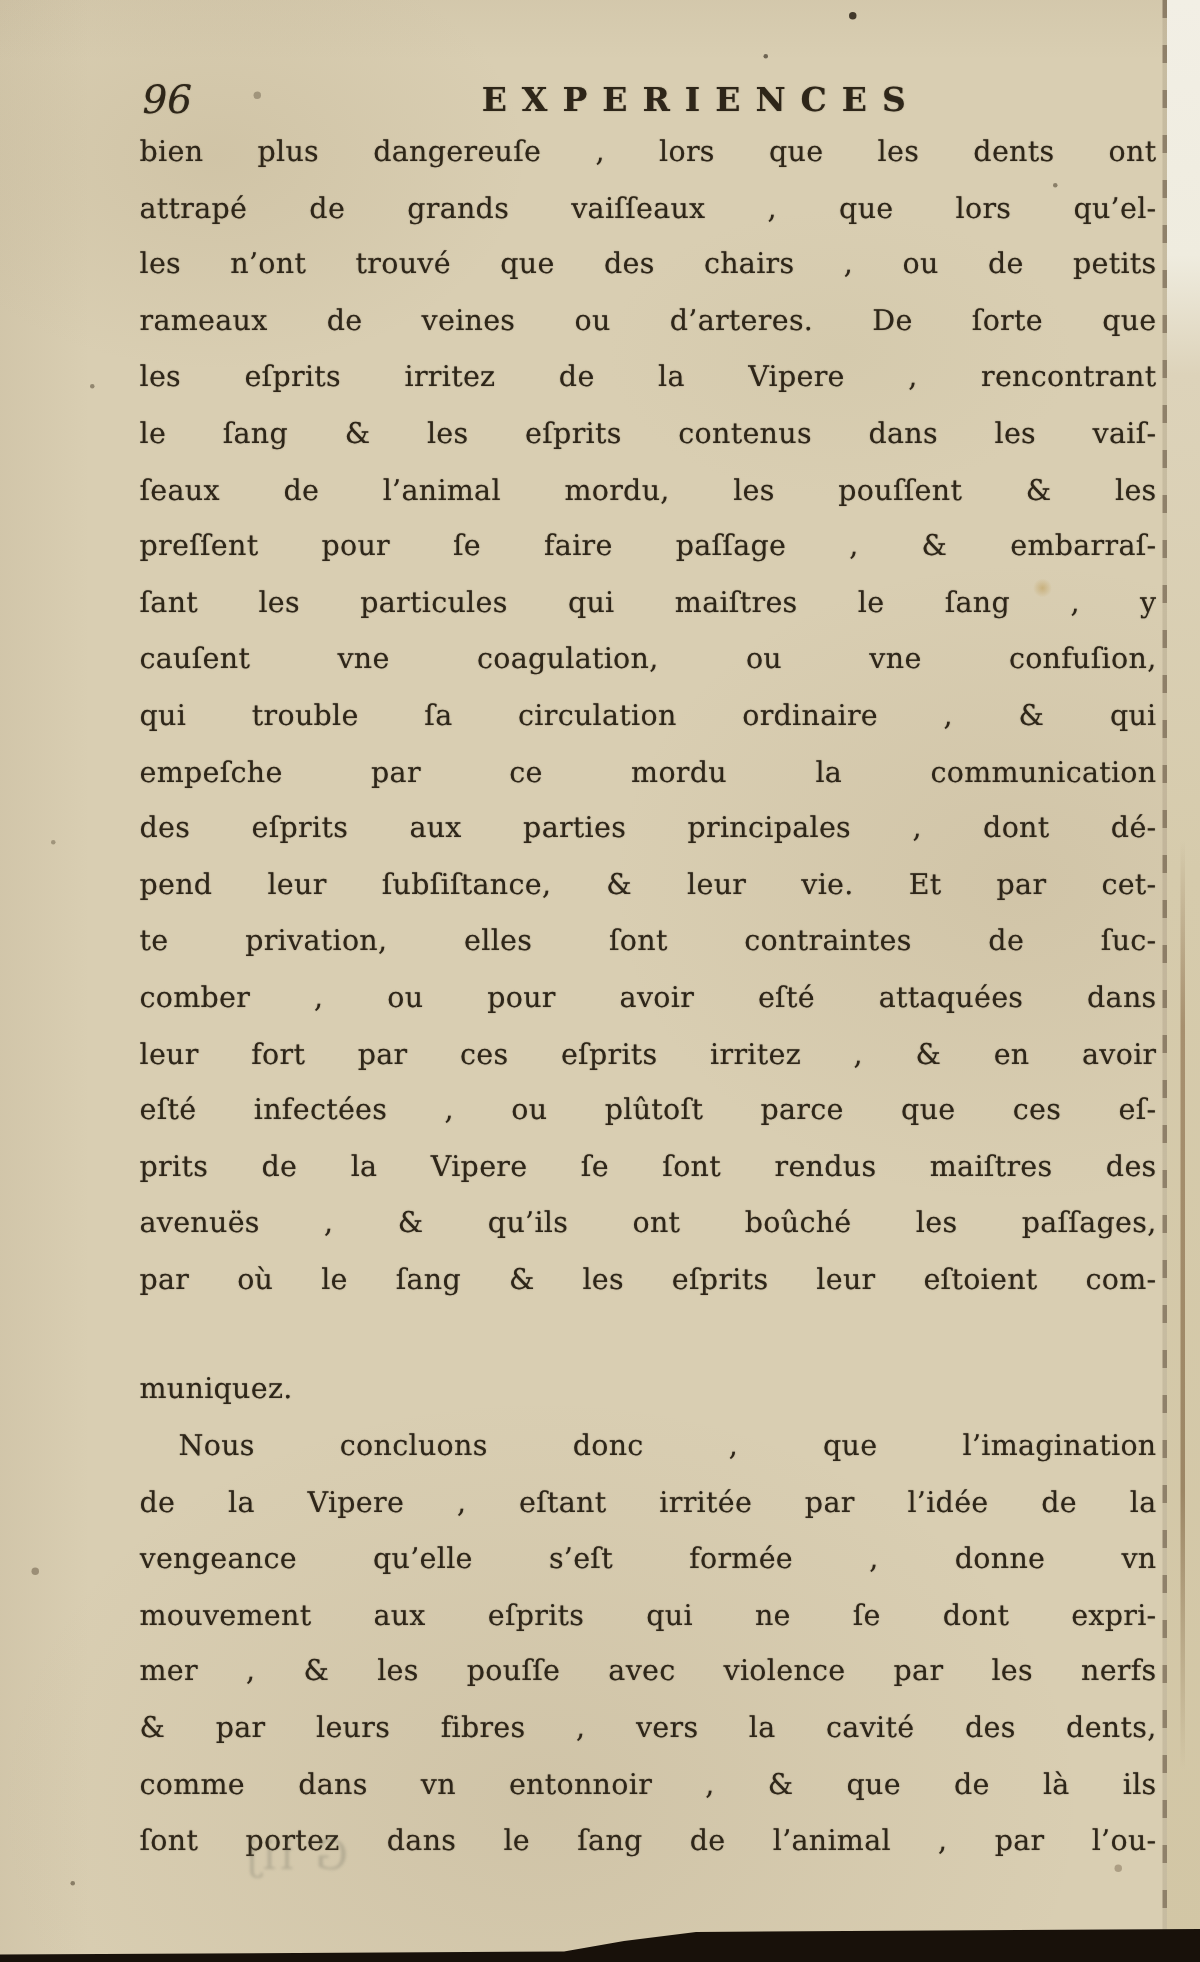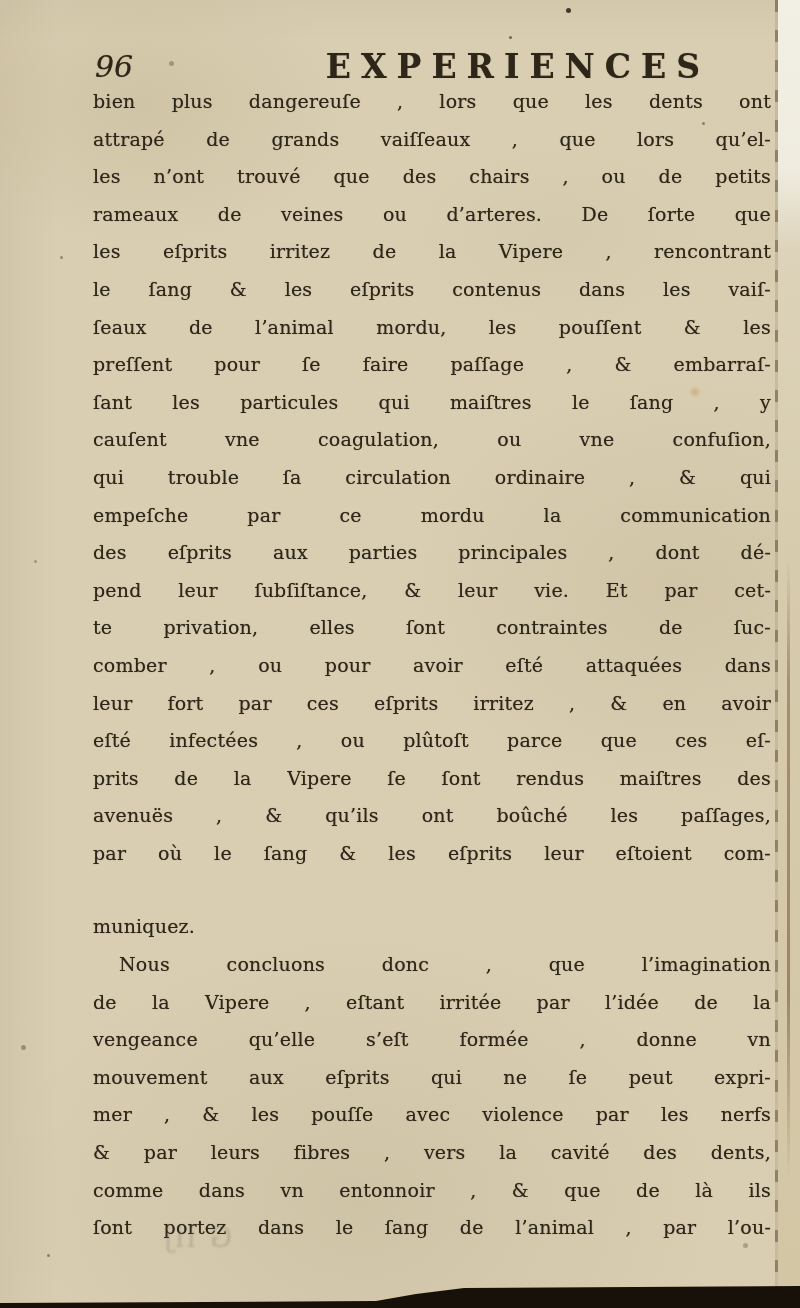--- a/index.html
+++ b/index.html
@@ -19,27 +19,27 @@
       radial-gradient(ellipse 260px 160px at 70% 18%, rgba(198,188,155,.22), transparent 60%),
       linear-gradient(to right, rgba(120,100,70,.08), rgba(120,100,70,0) 60px),
       linear-gradient(to bottom, rgba(120,100,70,.06), rgba(120,100,70,0) 40px);
   }
   .header{
     position:absolute;top:50px;left:0;right:0;height:36px;
     color:#2e2619;
   }
   .page-number{
     position:absolute;left:95px;top:0;
-    font-size:30px;font-style:italic;line-height:34px;
+    font-size:26px;font-style:italic;line-height:34px;
     text-shadow:0 0 .8px rgba(45,35,22,.55);
     text-align:center;
   }
   .running-head{
-    position:absolute;left:225px;right:90px;top:0;text-align:right;
-    font-size:33px;letter-spacing:10px;line-height:34px;font-weight:600;
+    position:absolute;left:225px;right:90px;top:0;text-align:center;
+    font-size:22px;letter-spacing:10px;line-height:34px;font-weight:600;
     text-shadow:0 0 .8px rgba(45,35,22,.5);
   }
   .textblock{
     position:absolute;top:83px;left:93px;width:678px;
     color:#2e2619;
   }
   .line{
     height:37.6px;line-height:37.6px;font-size:19px;
     letter-spacing:.2px;word-spacing:1px;
     text-align:justify;text-align-last:justify;
@@ -122,21 +122,21 @@
       <div class="line">comber , ou pour avoir eſté attaquées dans</div>
       <div class="line">leur fort par ces eſprits irritez , &amp; en avoir</div>
       <div class="line">eſté infectées , ou plûtoſt parce que ces eſ-</div>
       <div class="line">prits de la Vipere ſe ſont rendus maiſtres des</div>
       <div class="line">avenuës , &amp; qu’ils ont boûché les paſſages,</div>
       <div class="line">par où le ſang &amp; les eſprits leur eſtoient com-</div>
       <div class="line nojust">muniquez.</div>
       <div class="line indent">Nous concluons donc , que l’imagination</div>
       <div class="line">de la Vipere , eſtant irritée par l’idée de la</div>
       <div class="line">vengeance qu’elle s’eſt formée , donne vn</div>
-      <div class="line">mouvement aux eſprits qui ne ſe peut expri-</div>
+      <div class="line">mouvement aux eſprits qui ne ſe dont expri-</div>
       <div class="line">mer , &amp; les pouſſe avec violence par les nerfs</div>
       <div class="line">&amp; par leurs fibres , vers la cavité des dents,</div>
       <div class="line">comme dans vn entonnoir , &amp; que de là ils</div>
       <div class="line">ſont portez dans le ſang de l’animal , par l’ou-</div>
     </div>
 
   <div class="showthrough">G iij</div>
 
   <div class="specks"></div>
 

